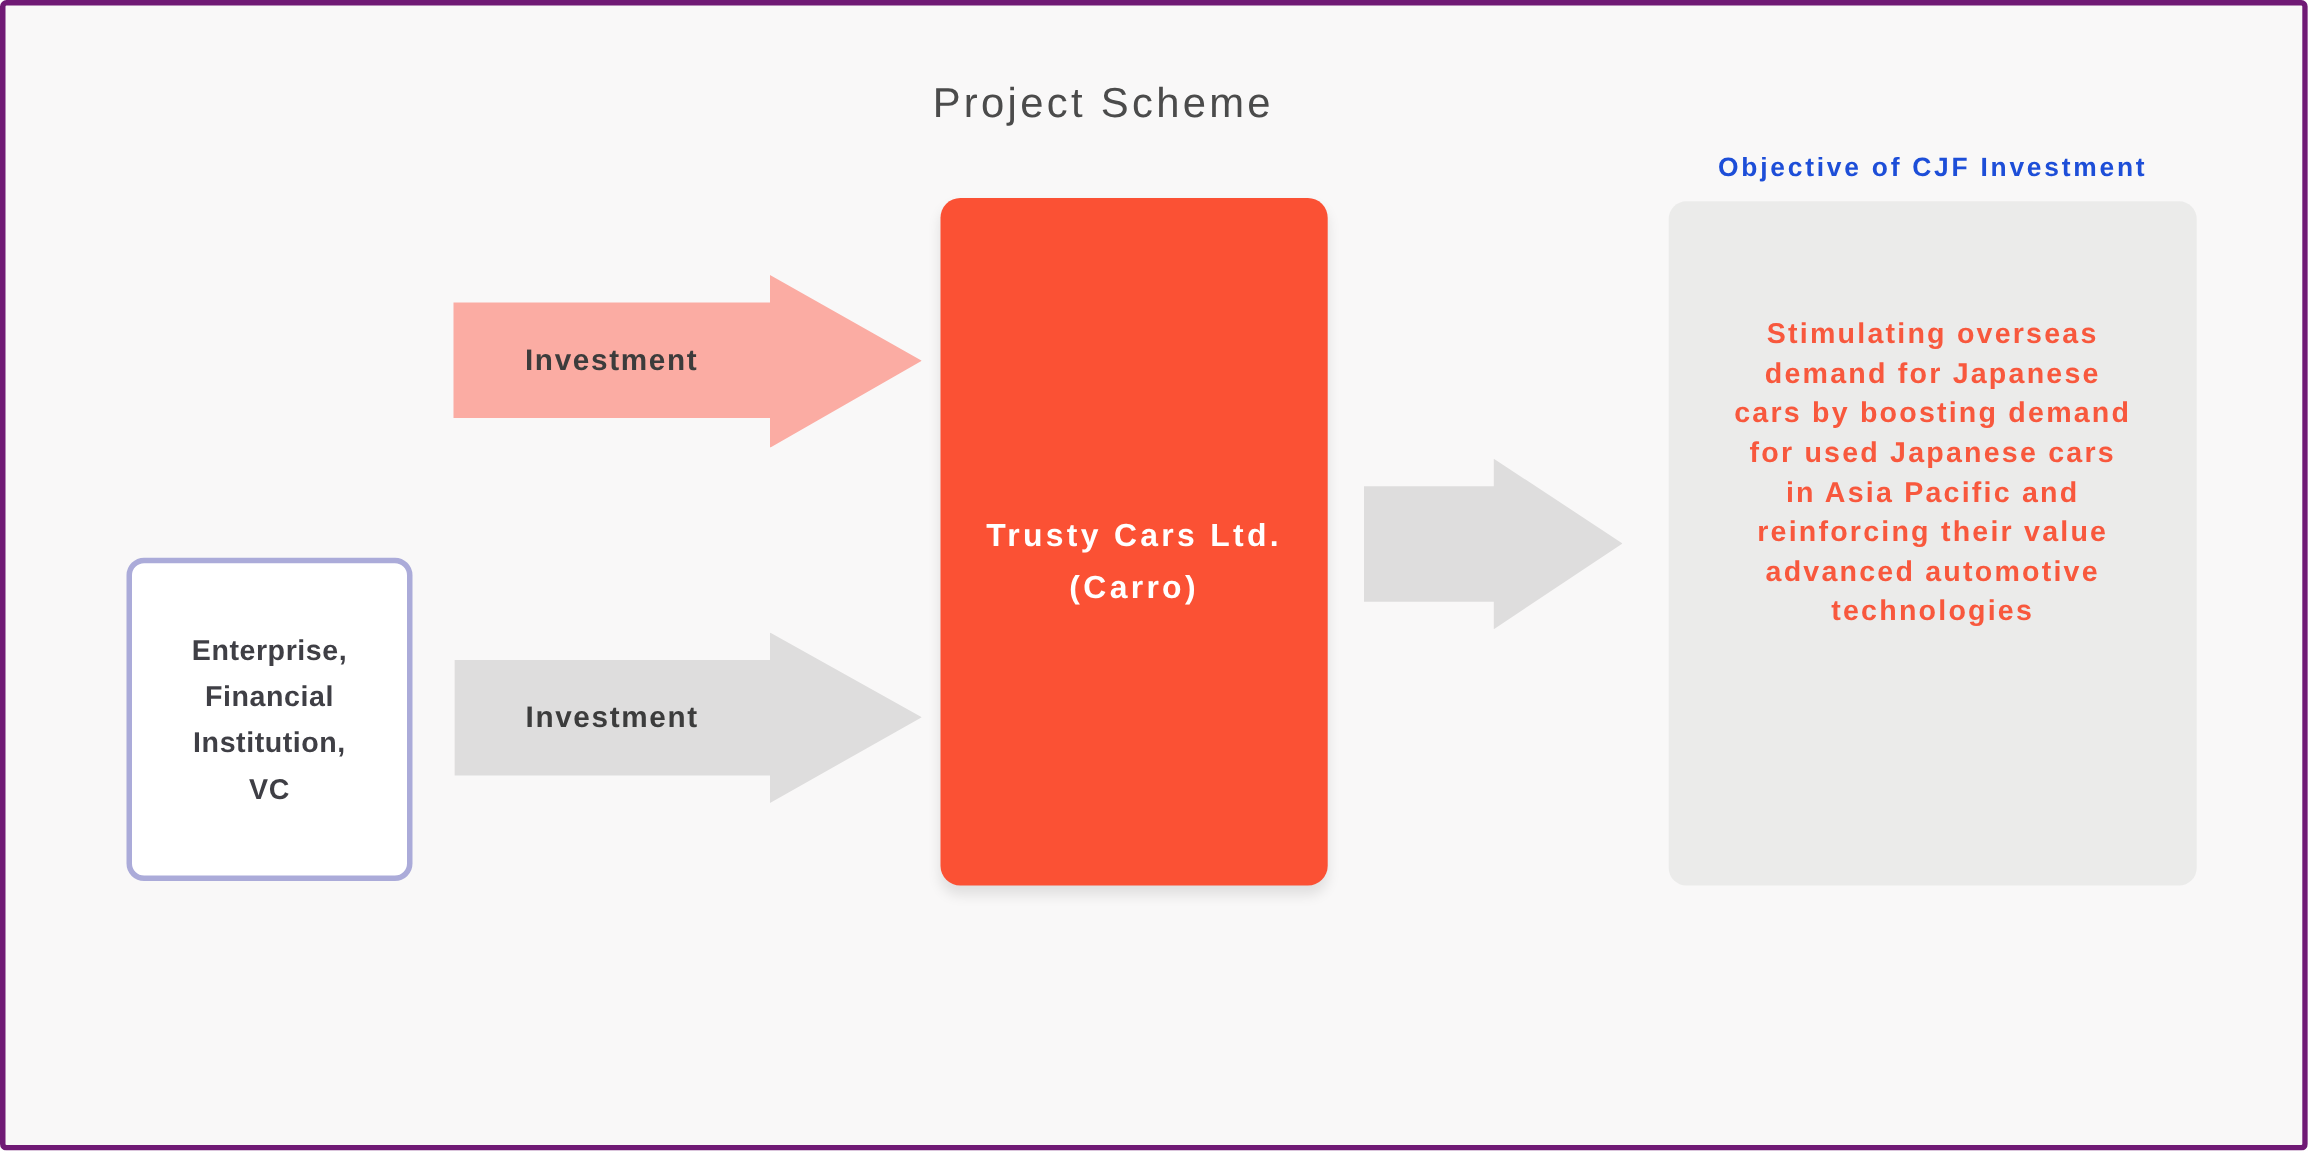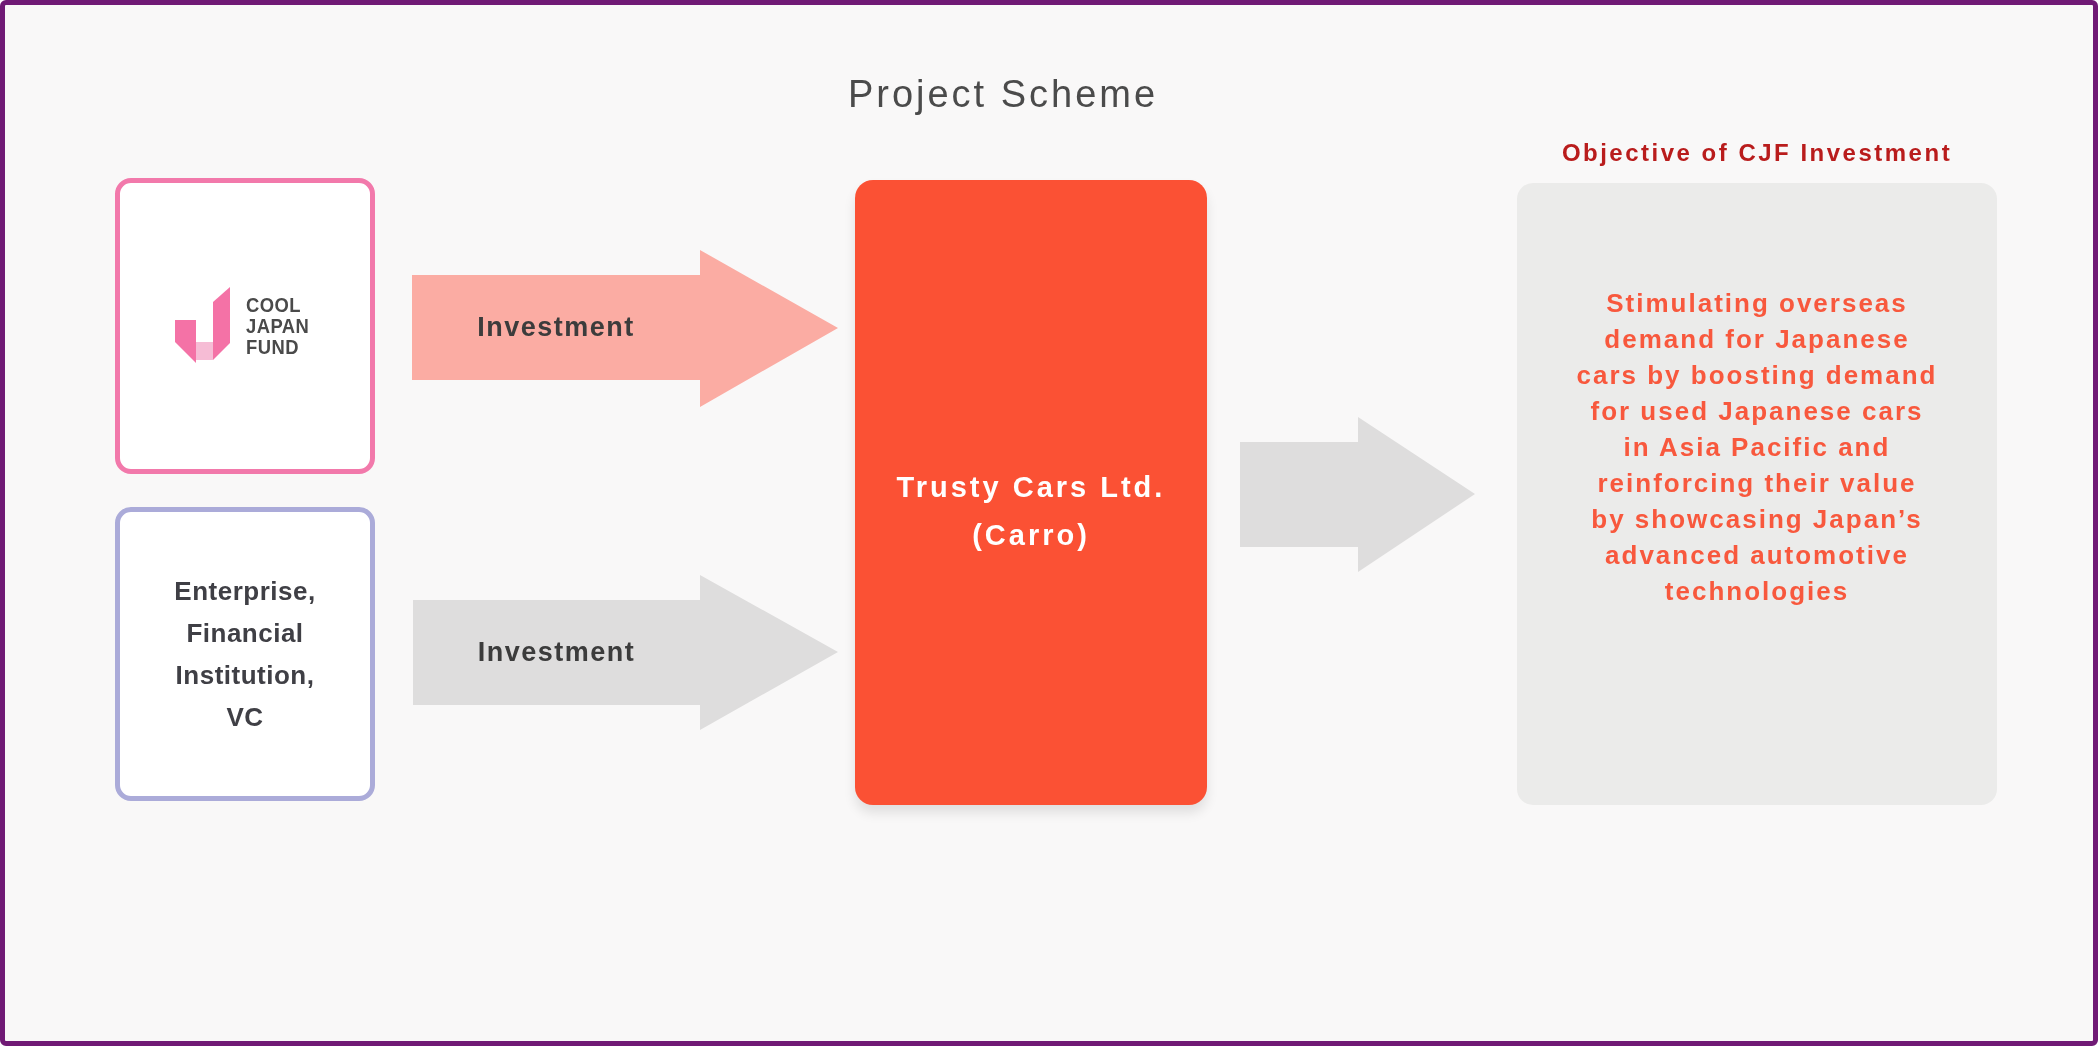--- a/index.html
+++ b/index.html
@@ -115,21 +115,21 @@
   }
   .company span{display:block;}
   
   .obj-heading{
     position:absolute;
     left:1512px;top:134px;width:480px;
     text-align:center;
     font-size:24px;
     font-weight:700;
     letter-spacing:2.5px;
-    color:#b91c1c;
+    color:#1d4ed8;
     white-space:nowrap;
   }
   .obj-box{
     position:absolute;
     left:1512px;top:178px;
     width:480px;height:622px;
     background:#EBEBEA;
     border-radius:16px;
     box-sizing:border-box;
     padding-top:102px;
@@ -142,34 +142,20 @@
   }
   .obj-box span{display:block;}
 </style>
 </head>
 <body>
 
 <div class="stage">
 
   <div class="title">Project Scheme</div>
 
-  <div class="box cjf">
-    <div class="logo">
-      <svg width="56" height="78" viewBox="0 0 56 78" aria-hidden="true">
-        <polygon points="0,33 21,33 21,76 0,55" fill="#F472A6"></polygon>
-        <polygon points="21,55 38,55 38,73 21,73" fill="#F6BCD5"></polygon>
-        <polygon points="38,15 55,0 55,56 38,73" fill="#F472A6"></polygon>
-      </svg>
-      <div class="logo-text">
-        <span>COOL</span>
-        <span>JAPAN</span>
-        <span>FUND</span>
-      </div>
-    </div>
-  </div>
 
   <div class="box investors">
     <div class="investor-text">
       <span>Enterprise,</span>
       <span>Financial</span>
       <span>Institution,</span>
       <span>VC</span>
     </div>
   </div>
 
@@ -193,18 +179,17 @@
   </div>
 
   <div class="obj-heading">Objective of CJF Investment</div>
   <div class="obj-box">
     <span>Stimulating overseas</span>
     <span>demand for Japanese</span>
     <span>cars by boosting demand</span>
     <span>for used Japanese cars</span>
     <span>in Asia Pacific and</span>
     <span>reinforcing their value</span>
-    <span>by showcasing Japan’s</span>
     <span>advanced automotive</span>
     <span>technologies</span>
   </div>
 
 </div>
 
 </body></html>

